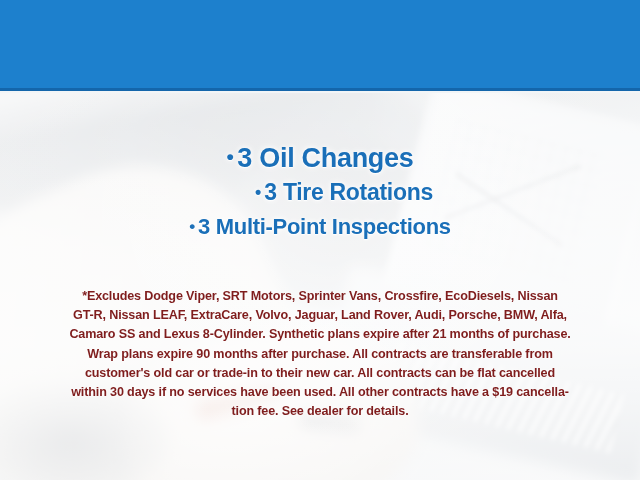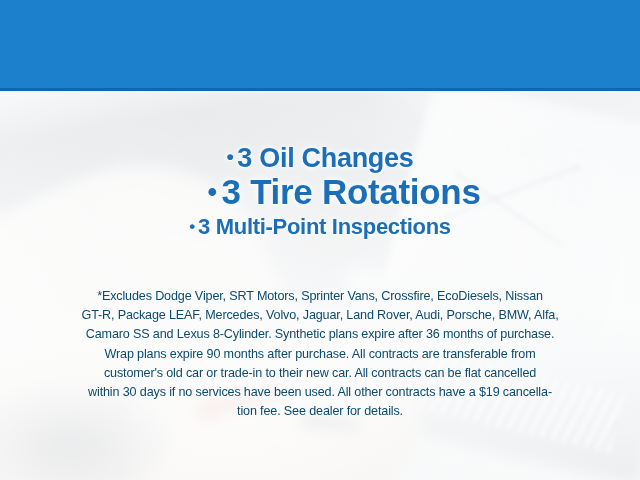--- a/index.html
+++ b/index.html
@@ -207,38 +207,38 @@
     font-weight: bold;
     line-height: 34px;
     letter-spacing: -0.3px;
     white-space: nowrap;
     text-shadow:
        0 0 5px rgba(255,255,255,.95),
        0 0 9px rgba(255,255,255,.85),
        0 1px 0 rgba(255,255,255,.9);
   }
   .bullet-line.b1 { font-size: 27px; }
-  .bullet-line.b2 { font-size: 35px; padding-left: 48px; }
+  .bullet-line.b2 { font-size: 23px; padding-left: 48px; }
   .bullet-line.b3 { font-size: 22px; }
   .bullet-dot {
     font-size: .78em;
     vertical-align: .12em;
     margin-right: .18em;
   }
 
   
   .disclaimer {
     position: absolute;
     left: 22px; top: 287px;
     width: 596px;
     z-index: 6;
     text-align: center;
-    color: #0c4a6e;
+    color: #7f1d1d;
     font-size: 12.6px;
-    font-weight: normal;
+    font-weight: bold;
     line-height: 19.2px;
     letter-spacing: -0.15px;
     text-shadow:
        0 0 4px rgba(255,255,255,.95),
        0 0 7px rgba(255,255,255,.8);
   }
   .disclaimer-line { white-space: nowrap; }
 </style>
 </head>
 <body>
@@ -278,21 +278,21 @@
     <div class="bullet-line b2">
       <span class="bullet-dot">•</span><span>3 Tire Rotations</span>
     </div>
     <div class="bullet-line b3">
       <span class="bullet-dot">•</span><span>3 Multi-Point Inspections</span>
     </div>
   </div>
 
   <div class="disclaimer">
     <div class="disclaimer-line">*Excludes Dodge Viper, SRT Motors, Sprinter Vans, Crossfire, EcoDiesels, Nissan</div>
-    <div class="disclaimer-line">GT-R, Package LEAF, Mercedes, Volvo, Jaguar, Land Rover, Audi, Porsche, BMW, Alfa,</div>
-    <div class="disclaimer-line">Camaro SS and Lexus 8-Cylinder. Synthetic plans expire after 36 months of purchase.</div>
+    <div class="disclaimer-line">GT-R, Nissan LEAF, ExtraCare, Volvo, Jaguar, Land Rover, Audi, Porsche, BMW, Alfa,</div>
+    <div class="disclaimer-line">Camaro SS and Lexus 8-Cylinder. Synthetic plans expire after 21 months of purchase.</div>
     <div class="disclaimer-line">Wrap plans expire 90 months after purchase. All contracts are transferable from</div>
     <div class="disclaimer-line">customer's old car or trade-in to their new car. All contracts can be flat cancelled</div>
     <div class="disclaimer-line">within 30 days if no services have been used. All other contracts have a $19 cancella-</div>
     <div class="disclaimer-line">tion fee. See dealer for details.</div>
   </div>
 
 </div>
 
 </body></html>

